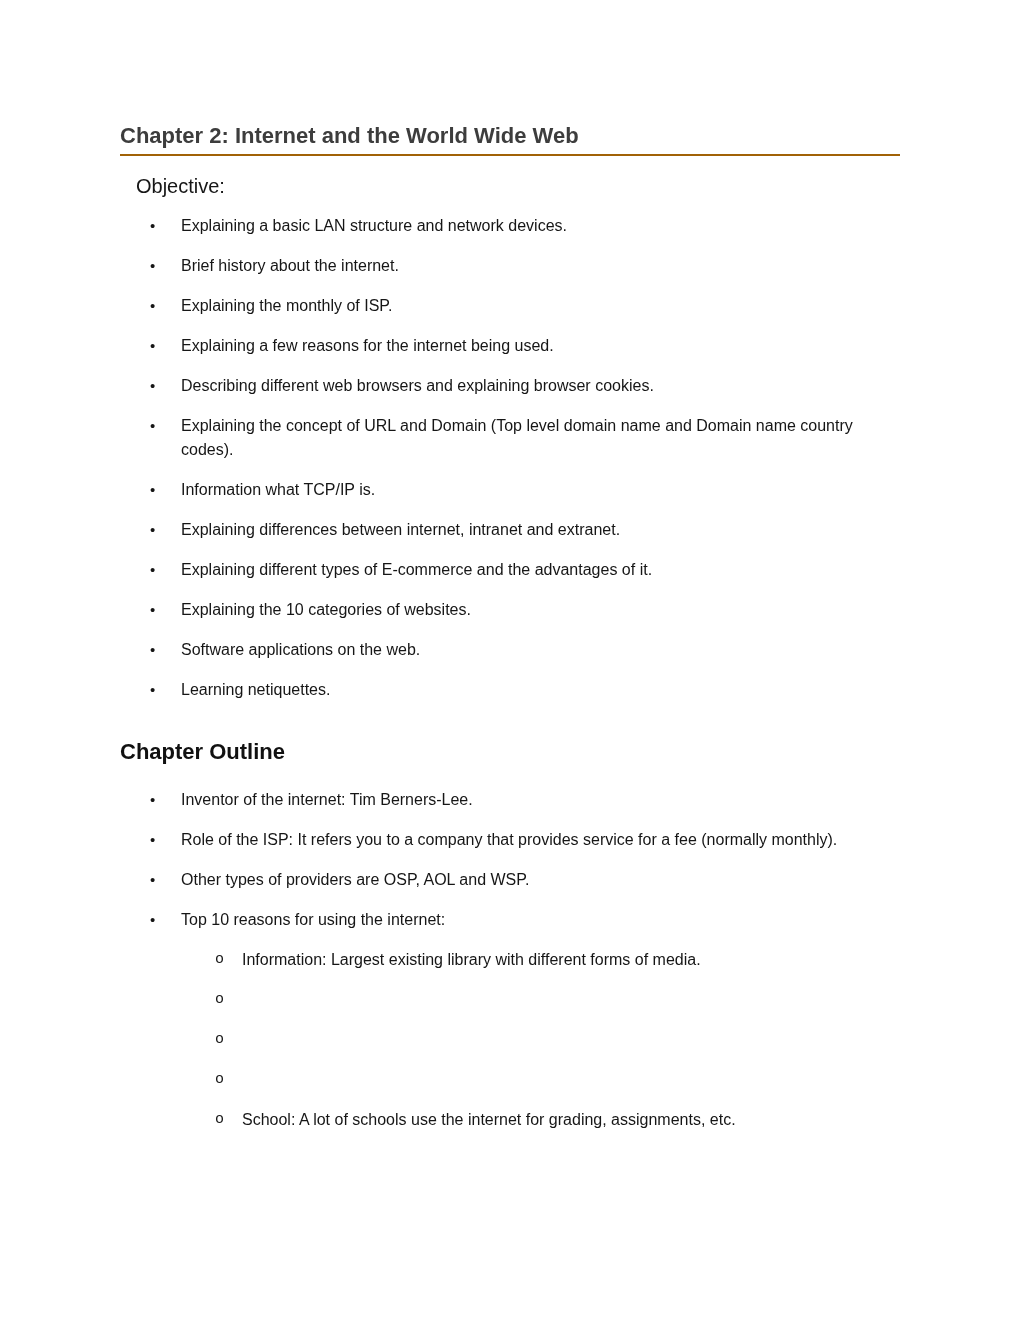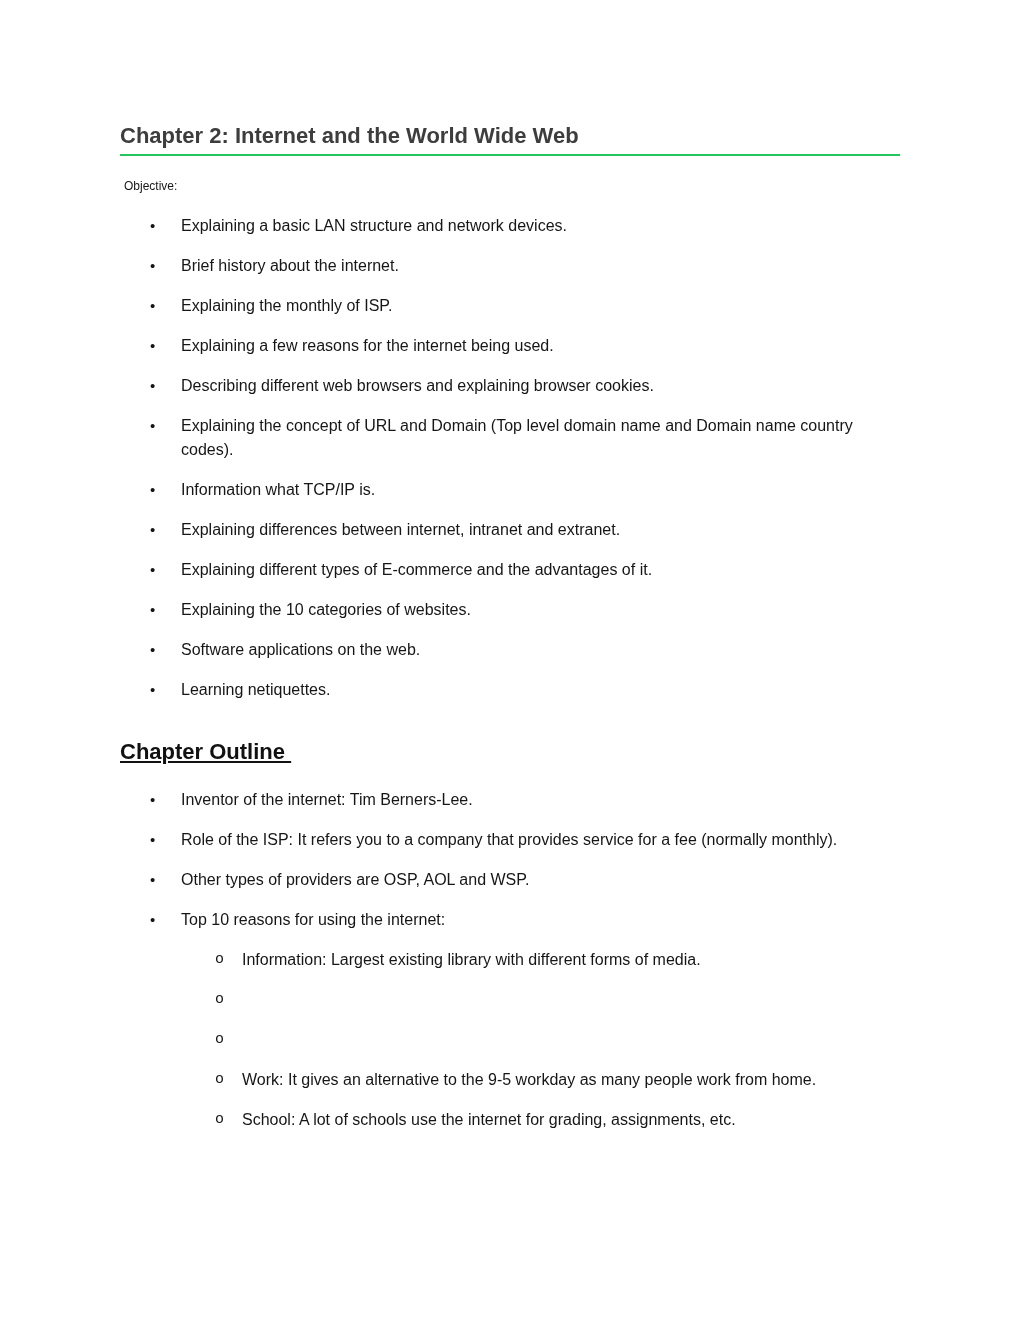--- a/index.html
+++ b/index.html
@@ -18,25 +18,25 @@
     color: #1a1a1a;
     overflow: hidden;
   }
   .doc-title {
     margin: 120px 0 0 0;
     font-size: 22px;
     line-height: 32px;
     font-weight: bold;
     color: #3d3d3d;
     padding-bottom: 2px;
-    border-bottom: 2px solid #22c55e;
+    border-bottom: 2px solid #a16207;
   }
   .objective {
-    margin: 20px 0 17px 4px;
-    font-size: 12px;
+    margin: 20px 0 17px 16px;
+    font-size: 20px;
     line-height: 21px;
     color: #161616;
   }
   ul.blist {
     list-style: none;
     margin: 0;
     padding: 0;
   }
   li.bitem {
     display: flex;
@@ -62,21 +62,20 @@
     min-width: 0;
   }
   .outline-heading {
     margin: 36px 0 0 0;
     font-size: 22px;
     line-height: 28px;
     font-weight: bold;
     color: #111111;
   }
   .outline-heading .u {
-    text-decoration: underline;
     text-align: right;
   }
   .sep {
     font-size: 16px;
     color: #222222;
   }
   .sep-line {
     height: 27px;
     line-height: 27px;
     white-space: nowrap;
@@ -196,21 +195,20 @@
       <li class="bitem">
         <span class="marker">o</span>
       </li>
 
       <li class="bitem">
         <span class="marker">o</span>
       </li>
 
       <li class="bitem">
         <span class="marker">o</span>
-        <span class="btext">Work: It gives an alternative to the 9-5 workday as many people work from home.</span>
       </li>
 
       <li class="bitem">
         <span class="marker">o</span>
         <span class="btext">School: A lot of schools use the internet for grading, assignments, etc.</span>
       </li>
     </ul>
 
 </div>
 

